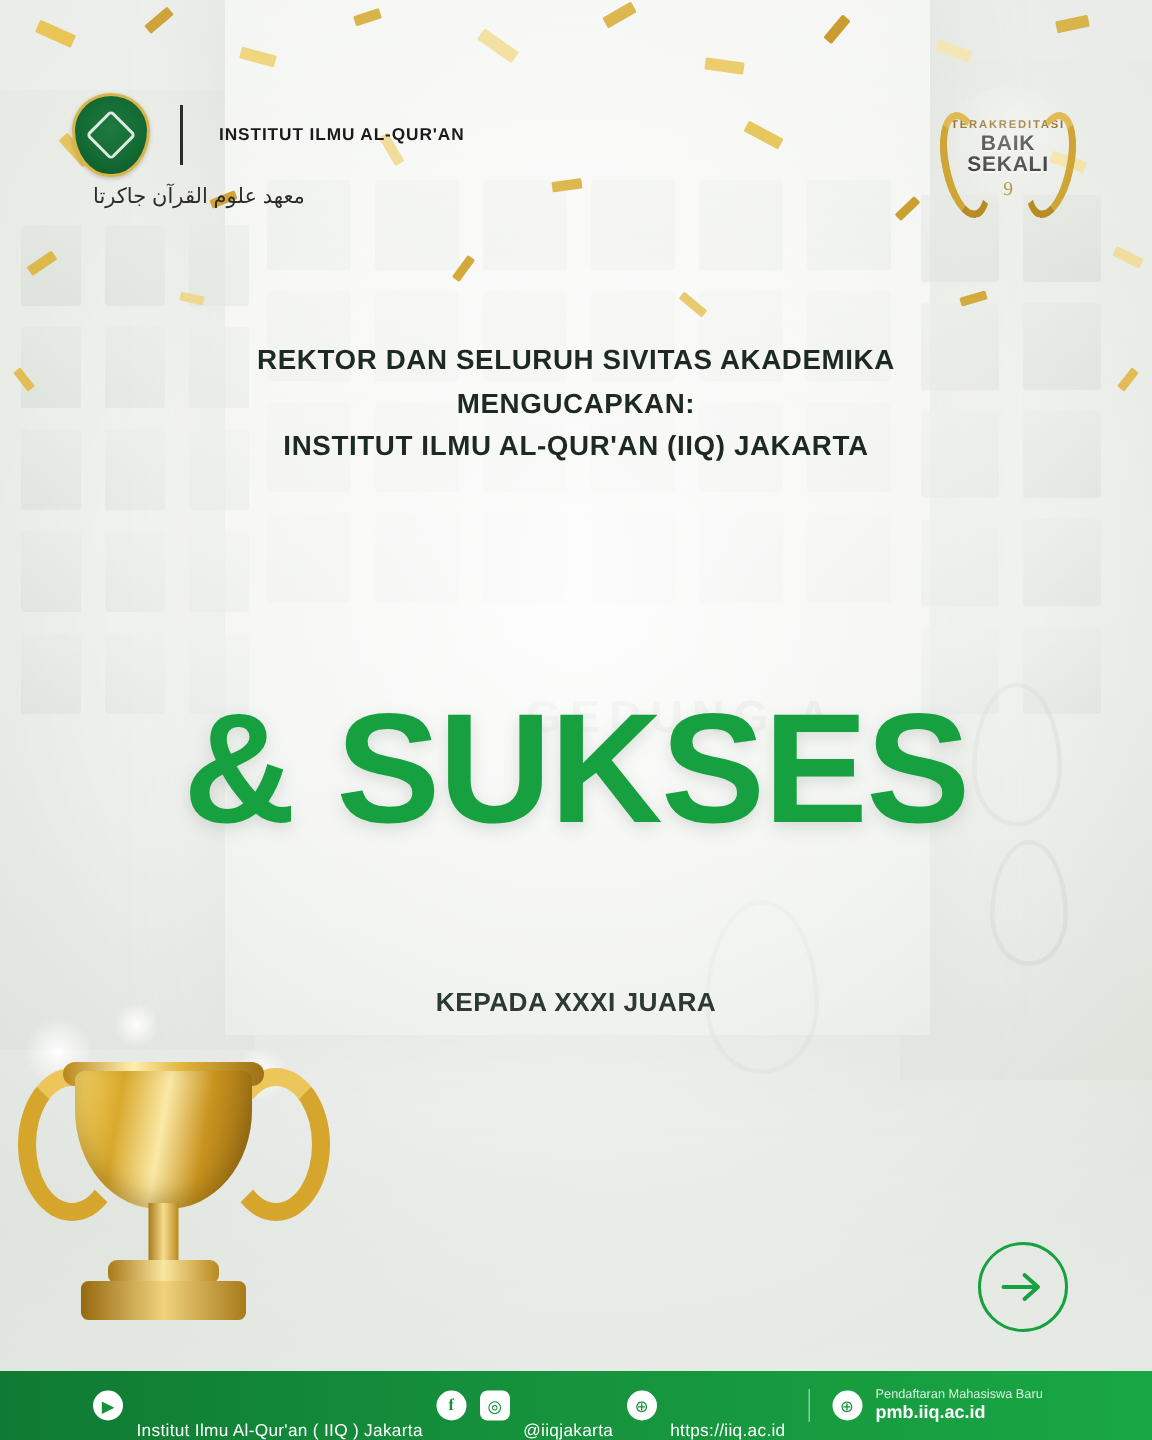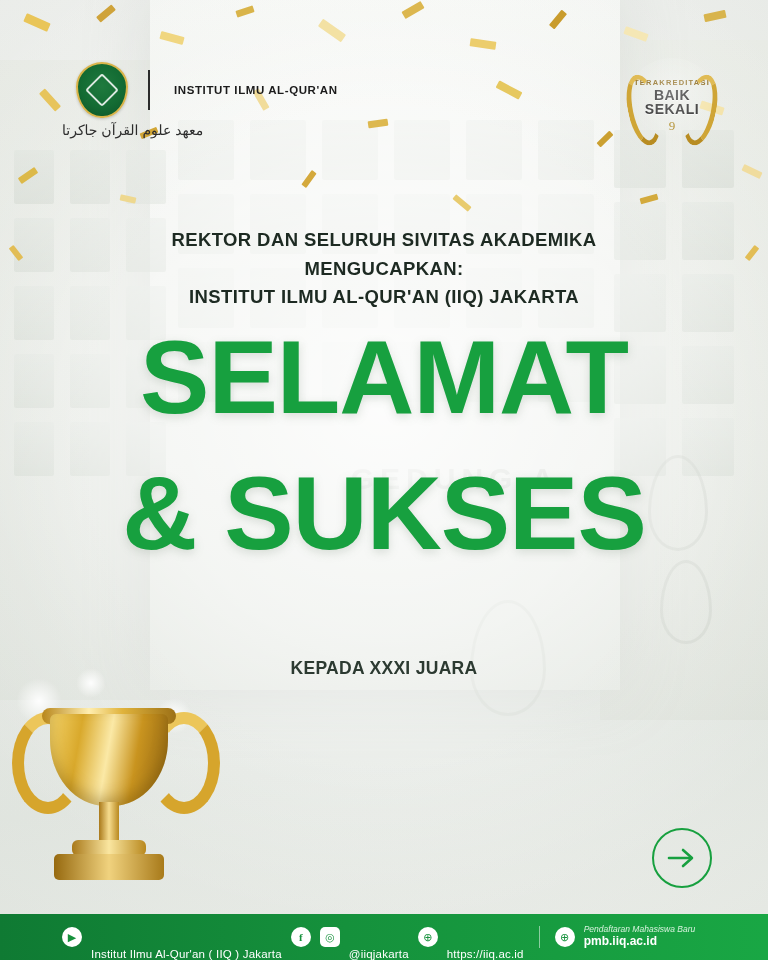--- a/index.html
+++ b/index.html
@@ -95,21 +95,21 @@
 
   
   .confetti {
     position: absolute;
     border-radius: 1px;
   }
 
   
   .logo-block {
     position: absolute;
-    left: 76px;
+    left: 48px;
     top: 62px;
     display: flex;
     align-items: center;
     gap: 20px;
   }
   .logo-seal {
     width: 48px;
     height: 52px;
     border-radius: 50% 50% 48% 48% / 44% 44% 56% 56%;
     background: radial-gradient(circle at 50% 42%, #1f7a3e 0%, #136b33 55%, #0c5327 100%);
@@ -398,21 +398,21 @@
     width: 1px;
     height: 22px;
     background: rgba(255,255,255,0.5);
     margin: 0 6px;
   }
   .f-pmb {
     display: flex;
     flex-direction: column;
     line-height: 1.15;
   }
-  .f-pmb .p1 { font-size: 8.5px; color: #d8f2de; font-style: italic; }
+  .f-pmb .p1 { font-size: 8.5px; color: #d8f2de; }
   .f-pmb .p2 { font-size: 12px; color: #ffffff; font-weight: 700; }
 </style>
 </head>
 <body>
 
 <div id="poster">
 
   <div class="bg-layer">
     <div class="bld bld-left"></div>
     <div class="bld bld-right"></div>
@@ -534,21 +534,20 @@
     </div>
     <div class="akred-sub">9</div>
   </div>
 
   <div class="lead">
     <div>REKTOR DAN SELURUH SIVITAS AKADEMIKA</div>
     <div>MENGUCAPKAN:</div>
     <div>INSTITUT ILMU AL-QUR'AN (IIQ) JAKARTA</div>
   </div>
 
-  <div class="big big-1">SELAMAT</div>
   <div class="big big-2">&amp; SUKSES</div>
 
   <div class="sub">
     <div>KEPADA XXXI JUARA</div>
   </div>
 
   <div class="trophy">
     <div class="sparkle" style="left:10px; top:10px; width:46px; height:46px;"></div>
     <div class="sparkle" style="left:150px; top:30px; width:36px; height:36px;"></div>
     <div class="sparkle" style="left:70px; top:0px; width:30px; height:30px;"></div>

